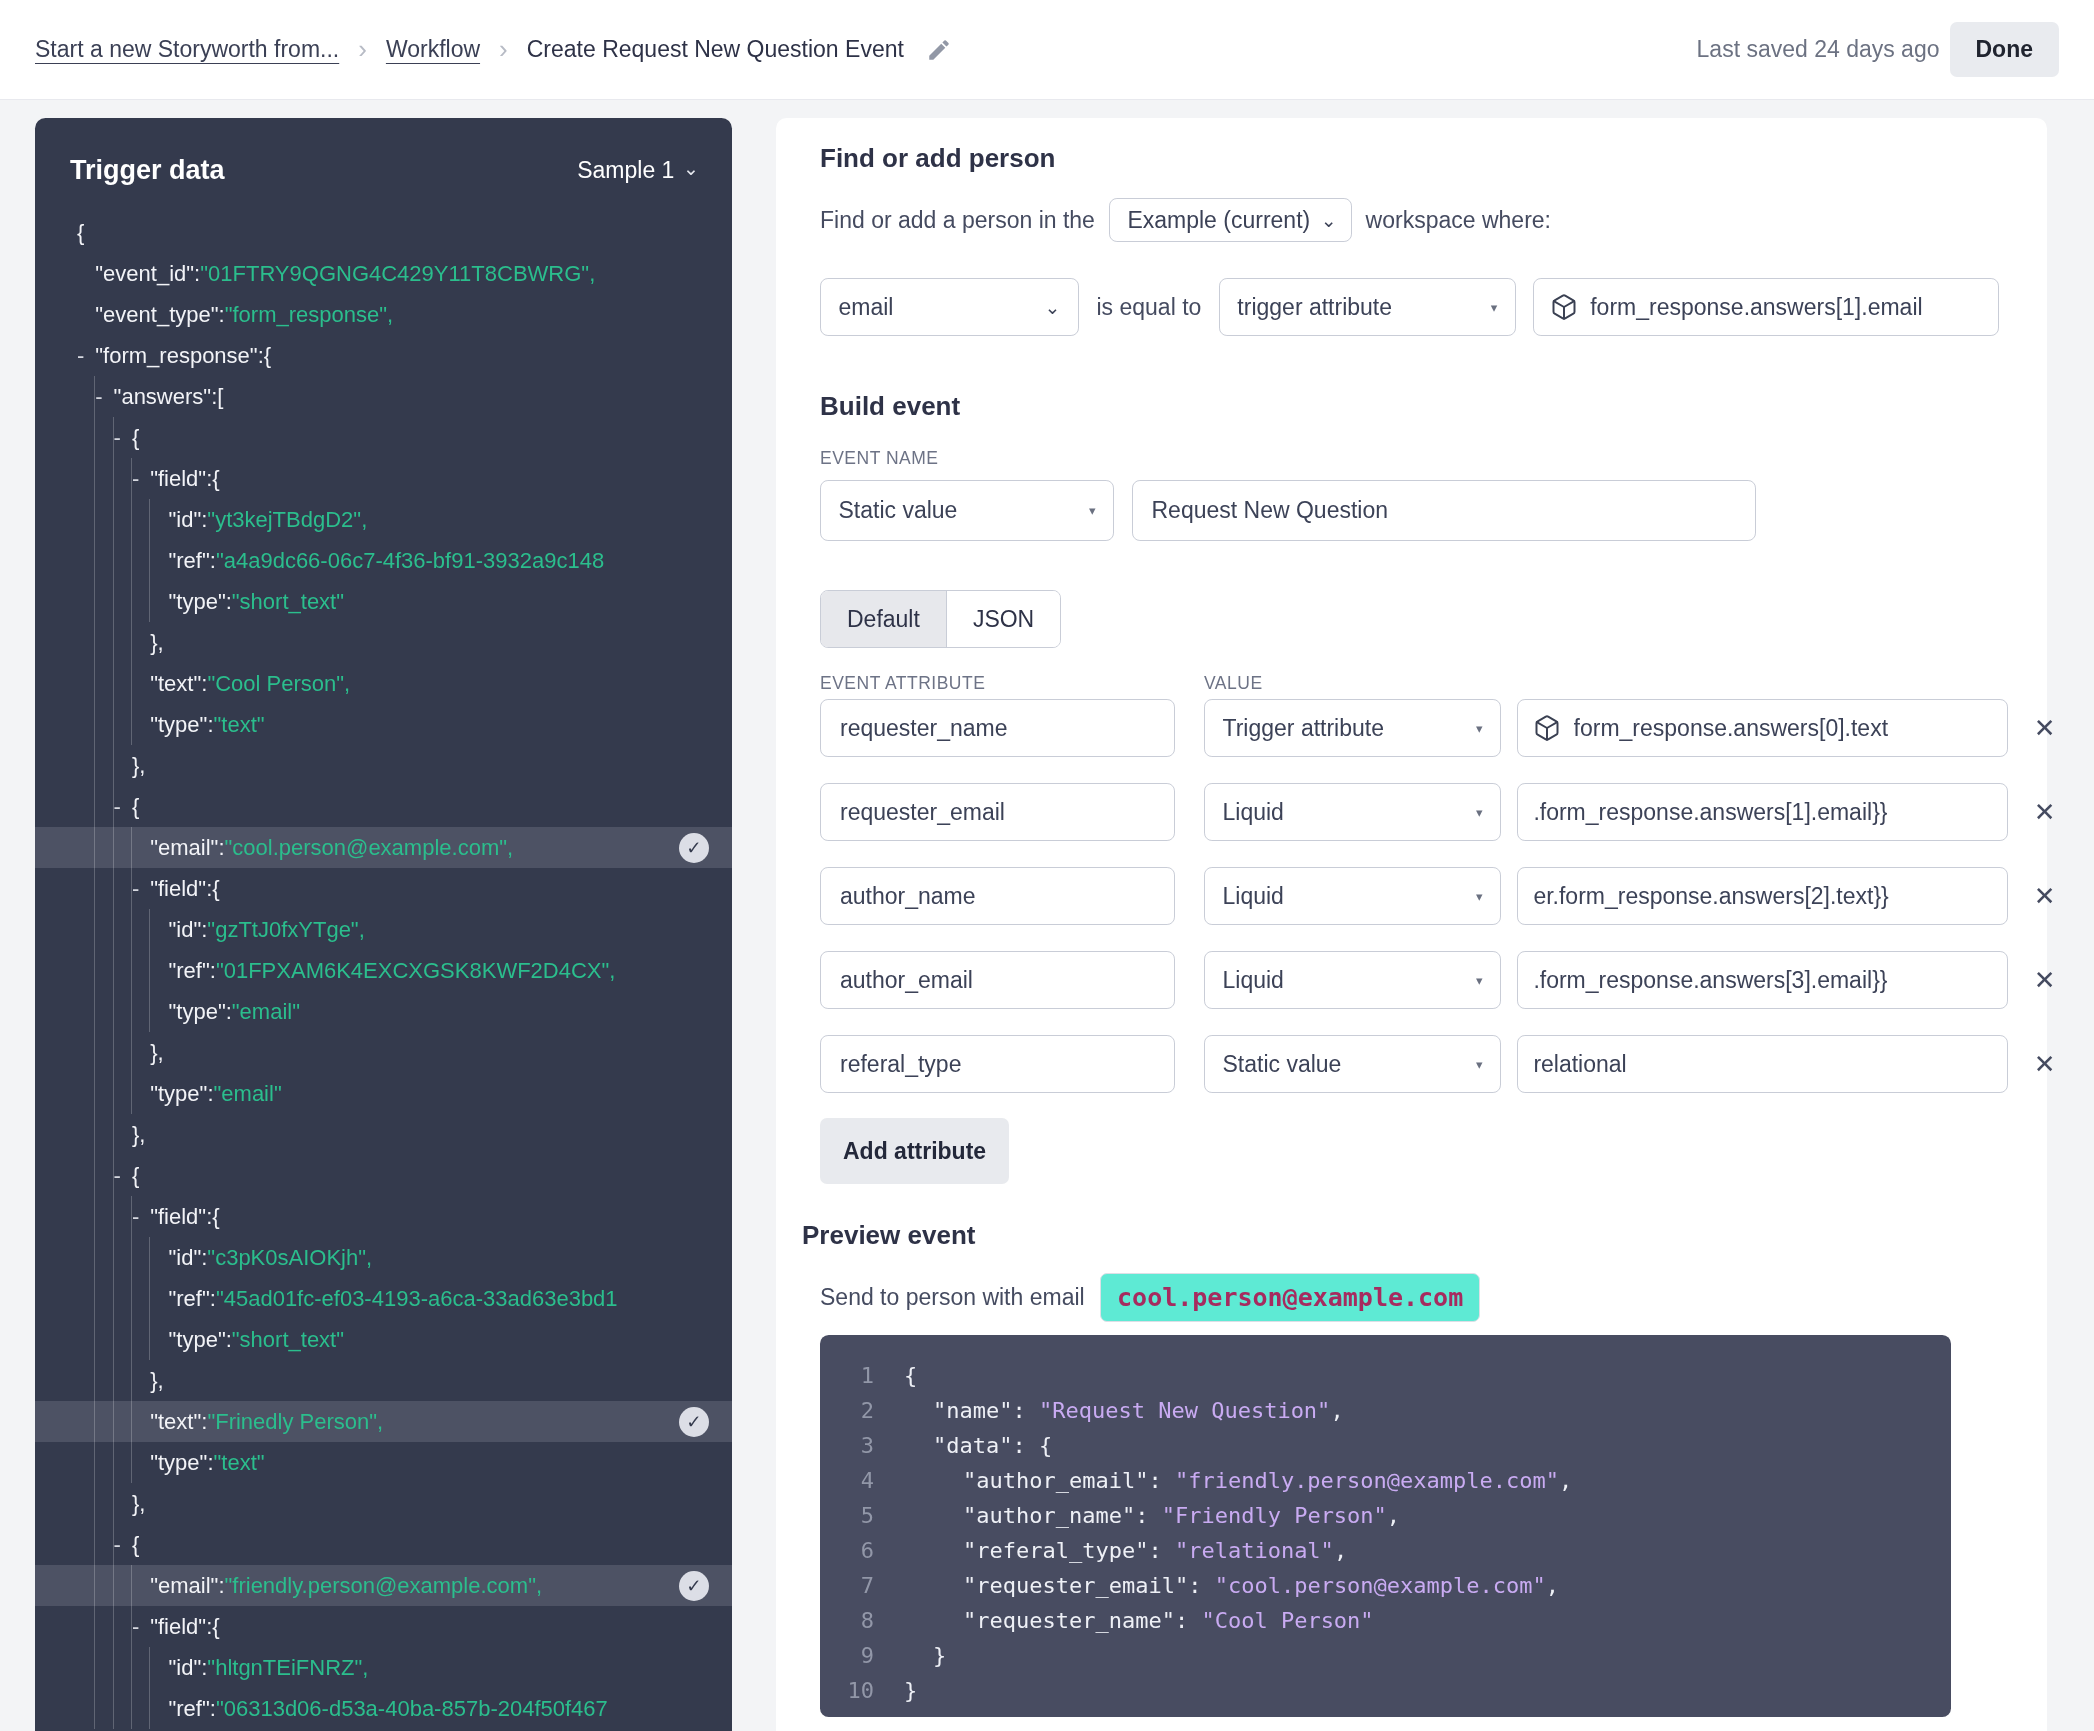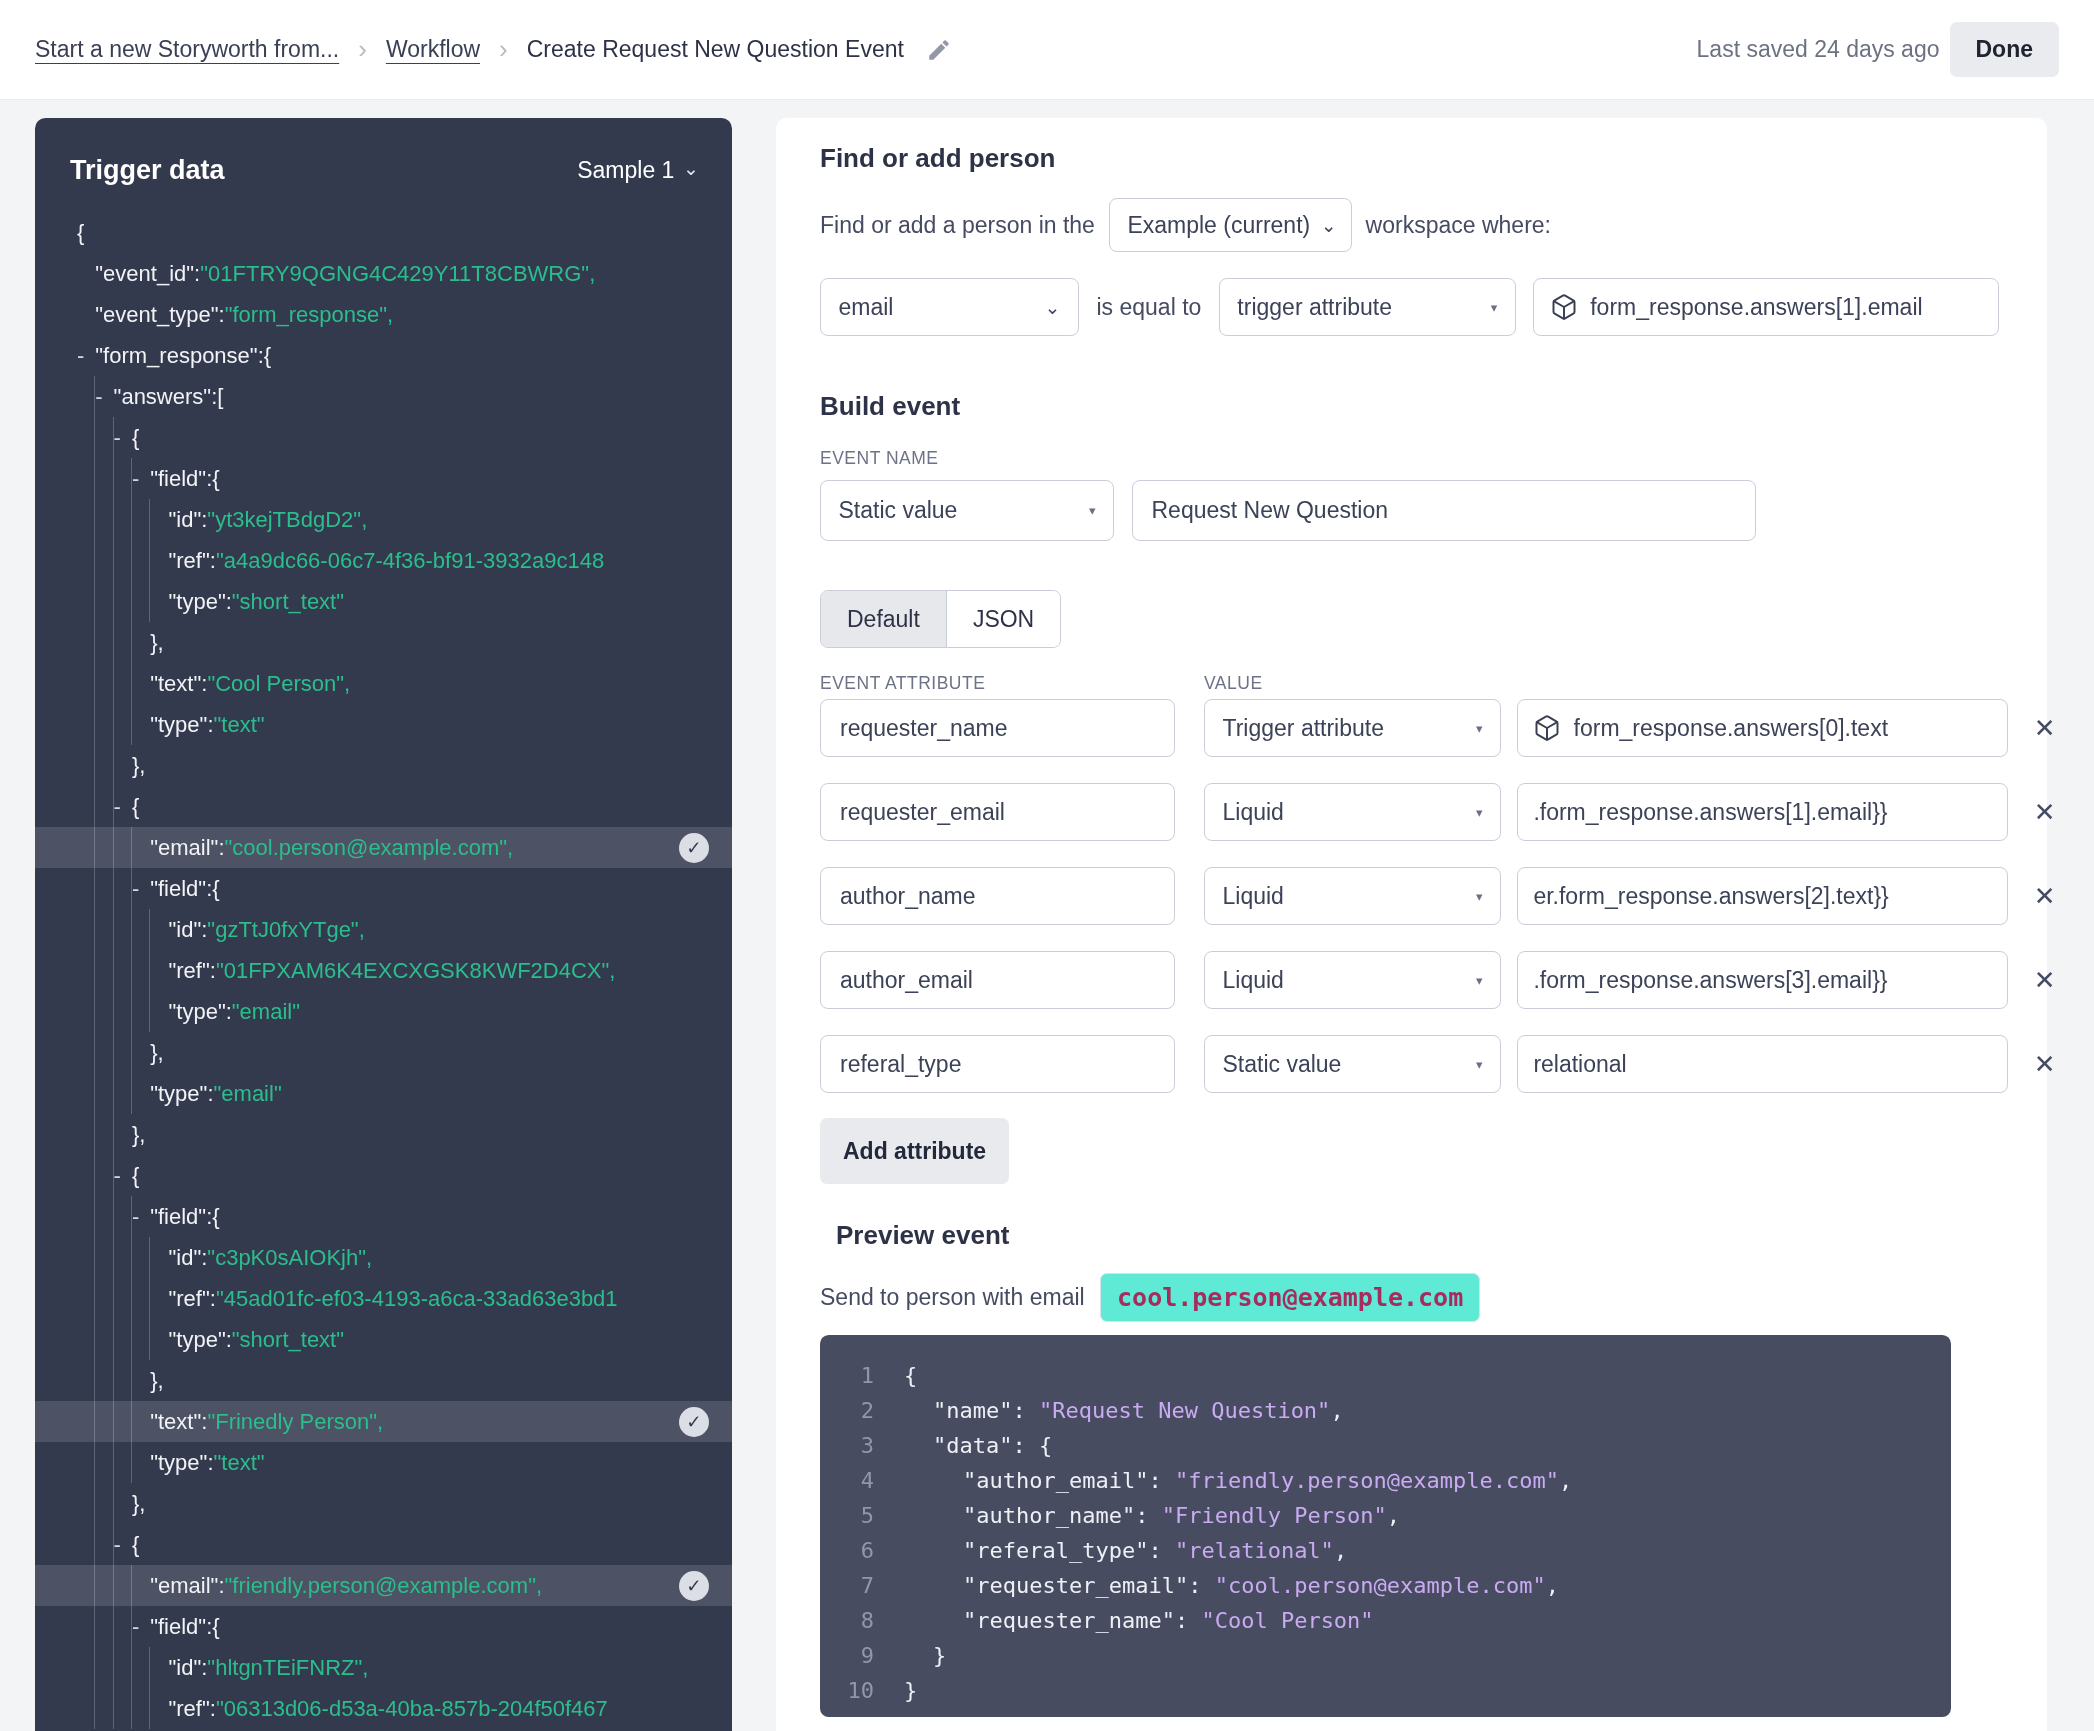--- a/index.html
+++ b/index.html
@@ -57,21 +57,21 @@
            display:flex; align-items:center; font-size:23px; color:#3c4257; }
   .sel { justify-content:space-between; padding:0 17.5px; cursor:pointer; }
   .arr-lg { font-size:19px; color:#3c4257; margin-left:10.5px; }
   .arr-sm { font-size:13px; color:#6a7080; }
   .inp { padding:0 19px; cursor:text; }
   .valbox { padding:0 15.7px; gap:12.2px; }
   .valbox svg { flex:none; }
   .valtext { overflow:hidden; white-space:nowrap; }
 
   #find-row1 { display:flex; align-items:center; gap:14px; }
-  .chip-select { height:54px; padding:0 14px 0 17.5px; }
+  .chip-select { height:44px; padding:0 14px 0 17.5px; }
   #find-row2 { display:flex; align-items:center; gap:17.5px; }
 
   #toggle { display:inline-flex; border:1.3px solid #c9cdd7; border-radius:7.9px; overflow:hidden; }
   .tog-seg { height:56px; display:flex; align-items:center; padding:0 26px; font-size:23px;
              color:#2e3247; background:#fff; cursor:pointer; }
   .tog-seg.active { background:#e7e8ec; }
   .tog-seg + .tog-seg { border-left:1.3px solid #c9cdd7; }
 
   .attr-row { display:flex; align-items:center; margin-bottom:26px; }
   .a-name { width:355px; height:58px; margin-right:29px; }
@@ -533,21 +533,21 @@
           </span>
           <span class="boxed valbox a-val">
             <span class="valtext">relational</span>
           </span>
           <button class="x-btn">✕</button>
         </div>
       </div>
 
     <button class="add-btn abs" style="left:44px; top:1000px;">Add attribute</button>
 
-    <h2 class="abs" style="left:60px; top:1102px;">Preview event</h2>
+    <h2 class="abs" style="left:26px; top:1102px;">Preview event</h2>
 
     <div id="send-row" class="abs" style="left:44px; top:1155px;">
       <span class="body-text">Send to person with email</span>
       <span class="email-chip">cool.person@example.com</span>
     </div>
 
     <div id="code-block" class="abs" style="left:44px; top:1217px;">
         <div class="cline">
           <span class="cnum">1</span>
           <span class="ccontent" style="padding-left: 30px;"><span class="cpunct">{</span></span>

